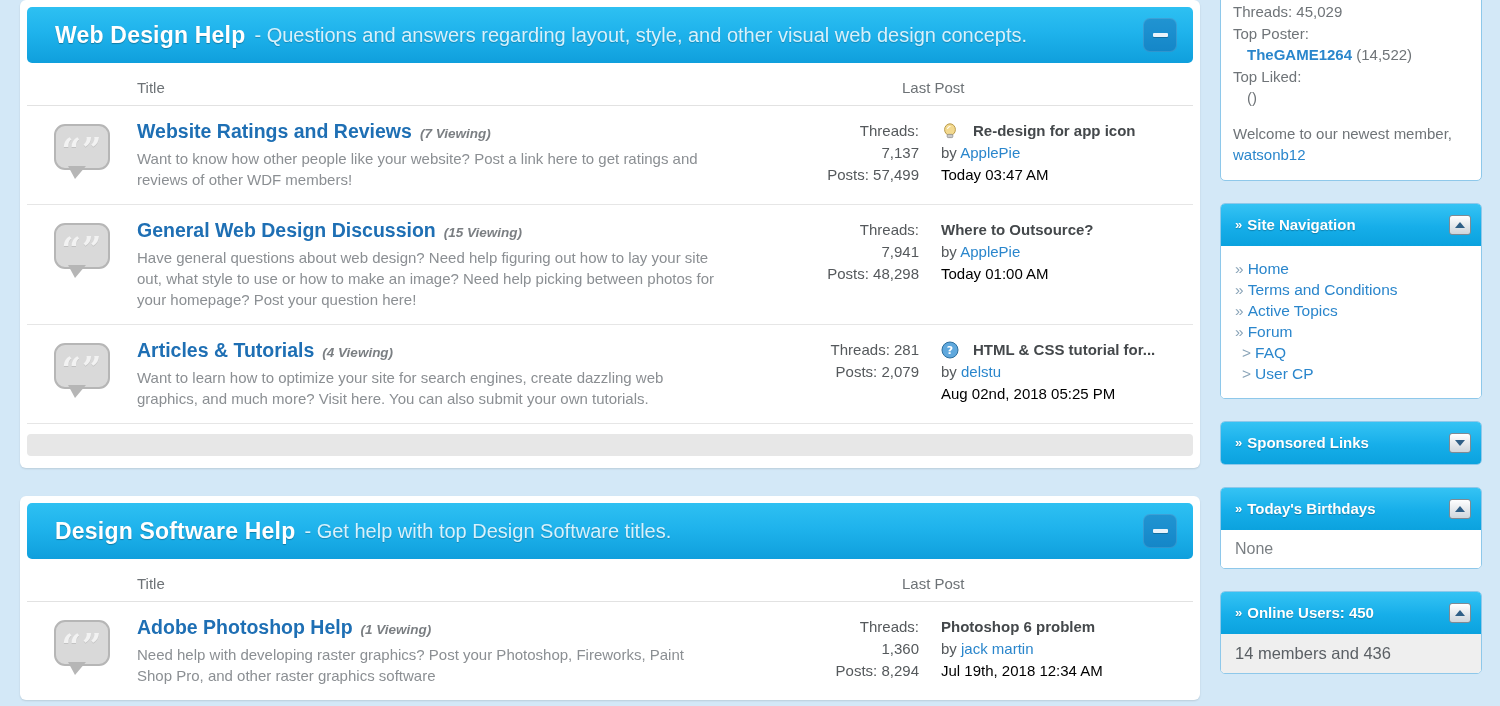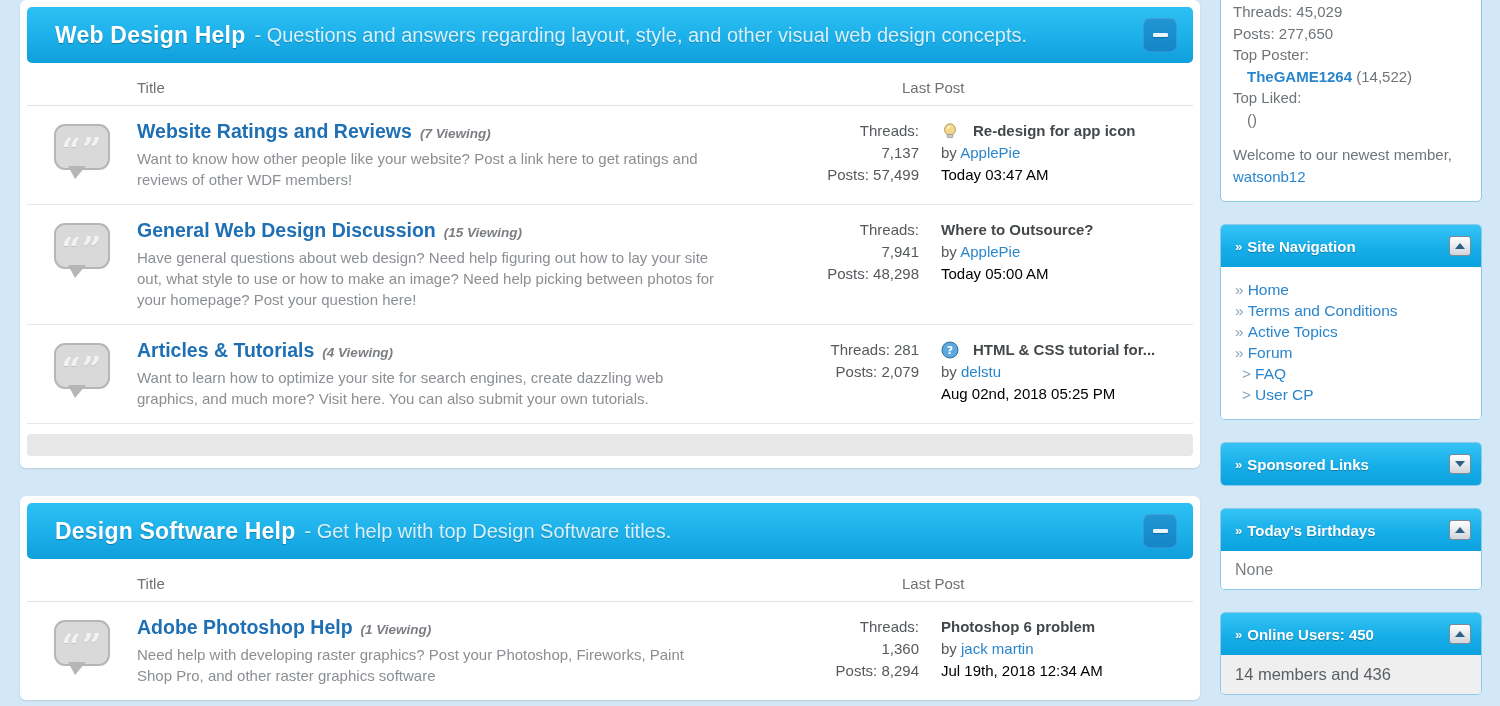--- a/index.html
+++ b/index.html
@@ -246,21 +246,21 @@
         <div class="cell-stats">
           <div>Threads:</div>
           <div>7,941</div>
           <div>Posts: 48,298</div>
         </div>
         <div class="cell-last">
           <div class="lp-title">
             <span>Where to Outsource?</span>
           </div>
           <div><span>by </span><span class="lp-user">ApplePie</span></div>
-          <div class="lp-date">Today 05:00 AM</div>
+          <div class="lp-date">Today 01:00 AM</div>
         </div>
       </div>
 
       <div class="forum-row">
         <div class="cell-icon">
           <div class="bubble">
               <span class="quotes">“”</span>
             </div>
         </div>
         <div class="cell-title">
@@ -331,21 +331,20 @@
     </div>
 
   </div>
 
   <div class="side-col">
 
     <div class="side-box" style="margin-top:-14px;">
       <div class="side-stats">
         <div style="height:14px"></div>
         <div>Threads: 45,029</div>
-        <div>Posts: 277,650</div>
         <div>Top Poster:</div>
         <div style="padding-left:14px">
           <span class="link-blue" style="font-weight:bold">TheGAME1264</span>
           <span>(14,522)</span>
         </div>
         <div>Top Liked:</div>
         <div style="padding-left:14px">()</div>
         <div style="height:14px"></div>
         <div><span>Welcome to our newest member, </span><span class="link-blue">watsonb12</span></div>
       </div>

